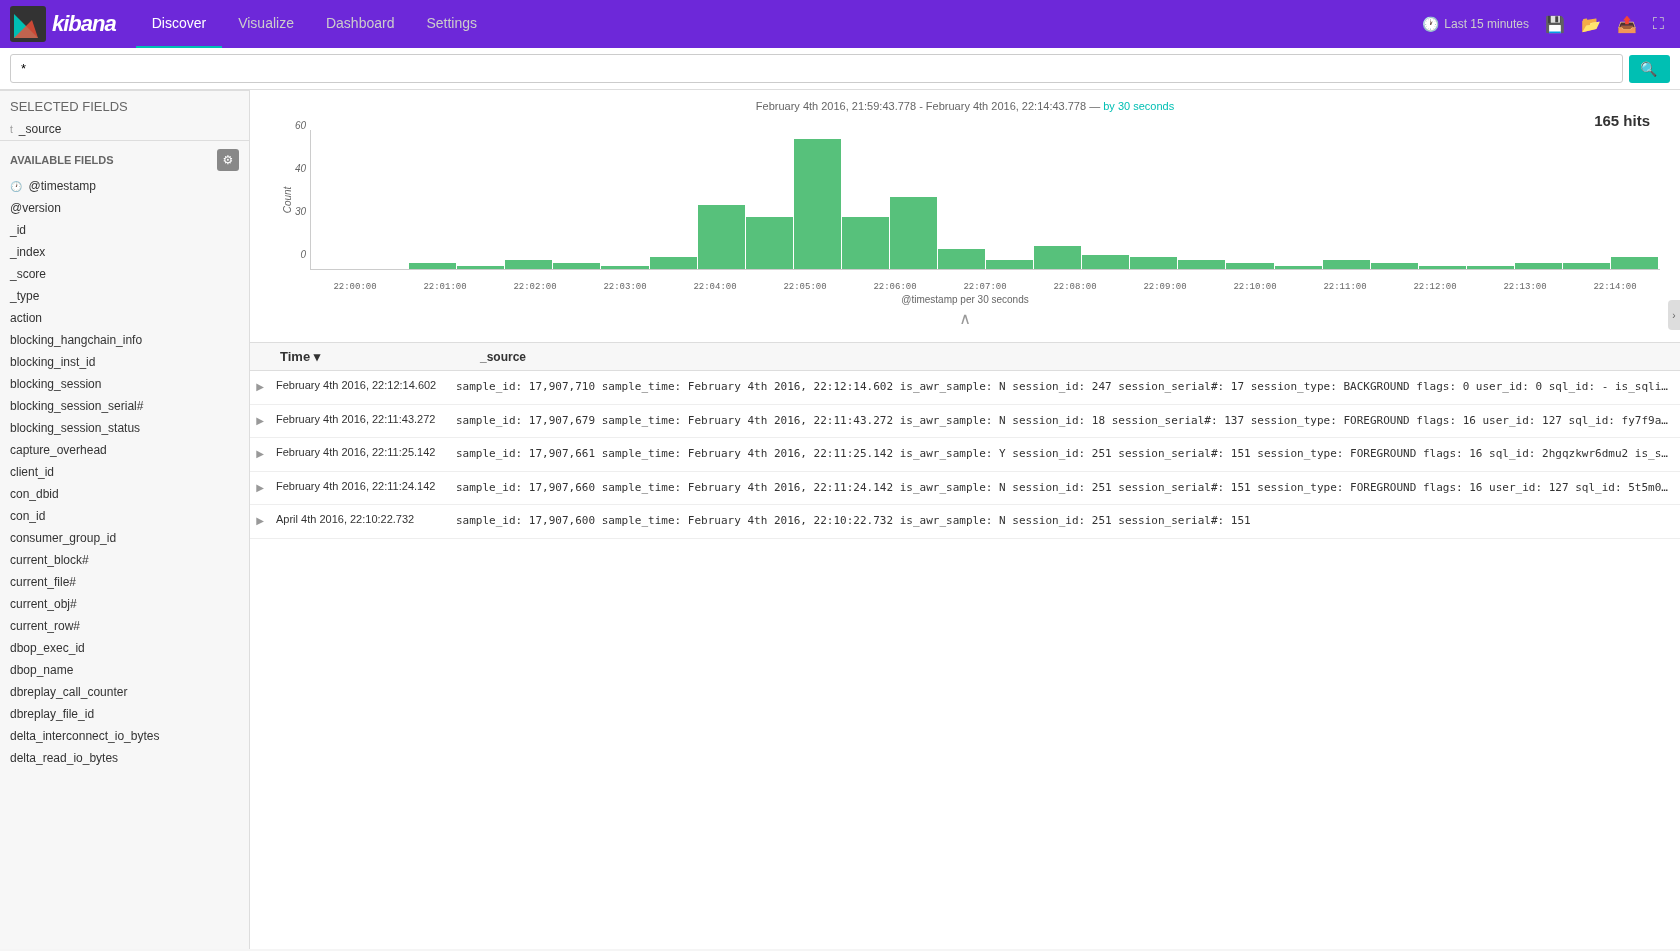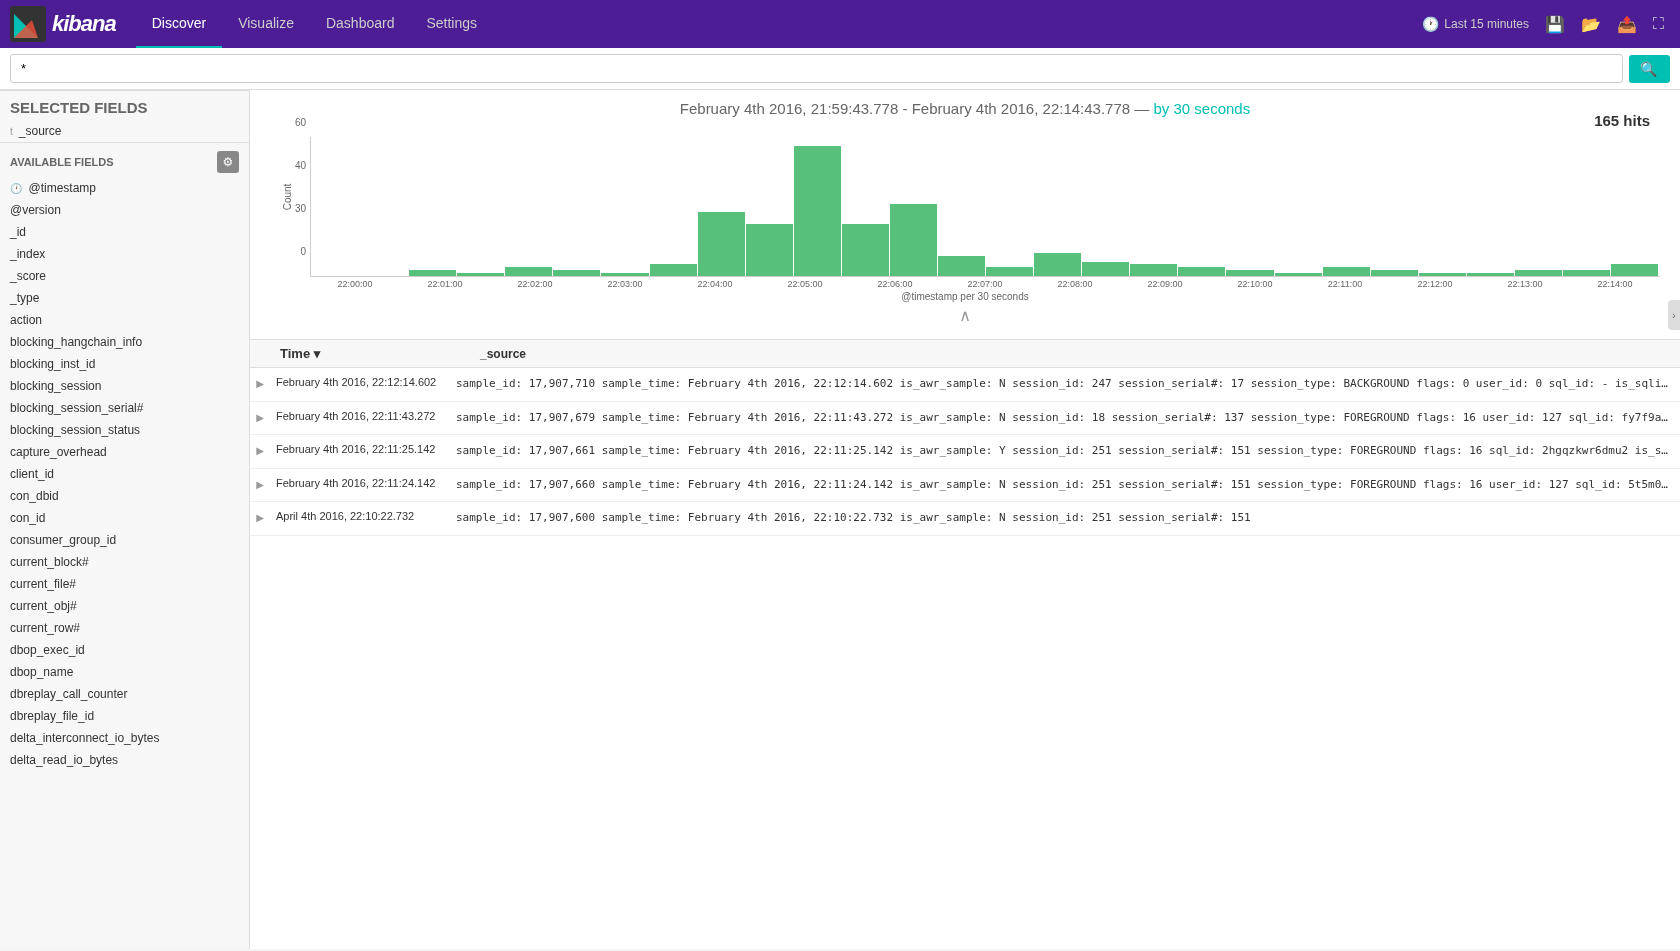--- a/index.html
+++ b/index.html
@@ -2,21 +2,21 @@
 <html><head>
   <meta charset="utf-8">
   <style>
     * { box-sizing: border-box; margin: 0; padding: 0; }
     body { font-family: Arial, sans-serif; font-size: 12px; background: #f5f5f5; color: #333; overflow: hidden; height: 951px; width: 1680px; }
 
     
     .top-nav {
       display: flex;
       align-items: center;
-      background: #4c1d95;
+      background: #6d28d9;
       height: 48px;
       padding: 0 10px;
       gap: 0;
     }
     .kibana-logo {
       display: flex;
       align-items: center;
       margin-right: 20px;
     }
     .kibana-logo .logo-icon {
@@ -130,22 +130,22 @@
       color: #fff;
       padding: 8px 10px;
       font-size: 12px;
       font-weight: bold;
       display: flex;
       align-items: center;
       justify-content: space-between;
     }
     .section-header {
       padding: 8px 10px 4px 10px;
-      font-size: 15px;
-      font-weight: bold;
+      font-size: 13px;
+      font-weight: normal;
       color: #666;
       text-transform: uppercase;
       border-top: 1px solid #ddd;
     }
     .sidebar-field {
       padding: 4px 10px;
       font-size: 12px;
       color: #333;
       cursor: pointer;
       display: flex;
@@ -187,33 +187,35 @@
       position: relative;
     }
 
     
     .histogram-area {
       padding: 10px 20px;
       border-bottom: 1px solid #ddd;
     }
     .histogram-time-range {
       text-align: center;
-      font-size: 15px;
-      color: #666;
+      font-size: 11px;
+      color: #666;
+      margin-bottom: 8px;
     }
     .histogram-time-range a {
       color: #00bfb3;
       text-decoration: none;
     }
     .histogram-container {
       position: relative;
       height: 160px;
       display: flex;
-      align-items: flex-end;
+      align-items: center;
       padding-left: 40px;
+      font-style: italic;
     }
     .y-axis {
       position: absolute;
       left: 0;
       top: 0;
       bottom: 20px;
       width: 40px;
       display: flex;
       flex-direction: column;
       justify-content: space-between;
@@ -250,20 +252,21 @@
       padding-left: 40px;
       padding-top: 2px;
       gap: 0;
     }
     .x-label {
       flex: 1;
       text-align: center;
       font-size: 9px;
       color: #666;
       white-space: nowrap;
+      font-family: Liberation Mono, monospace;
     }
     .x-axis-title {
       text-align: center;
       font-size: 10px;
       color: #666;
       margin-top: 2px;
     }
     .collapse-btn {
       text-align: center;
       padding: 4px;

